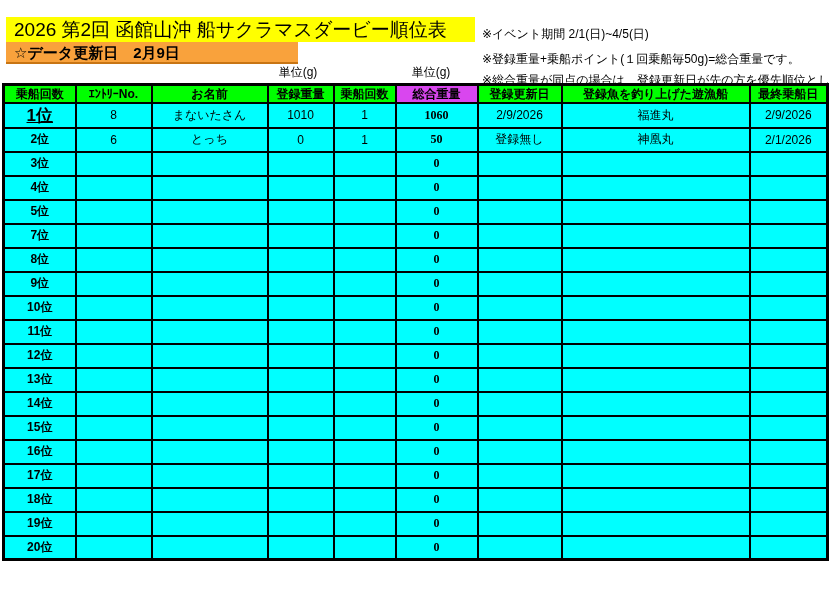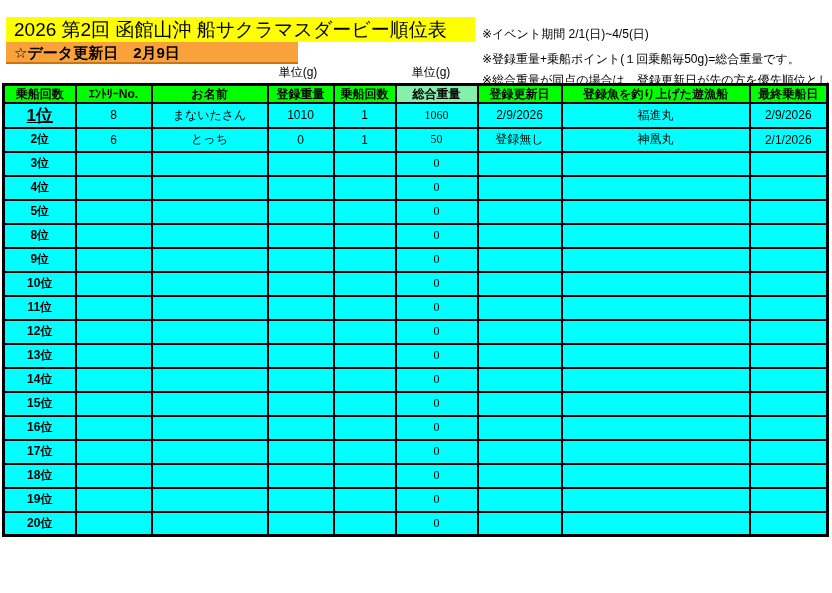--- a/index.html
+++ b/index.html
@@ -80,33 +80,33 @@
     box-sizing: border-box;
   }
   table.ranking thead tr { height: 18px; }
   table.ranking tbody tr { height: 24px; }
   table.ranking th {
     background: #00FF00;
     font-size: 12px;
     font-weight: bold;
     line-height: 14px;
   }
-  table.ranking th.hdr-total { background: #86efac; margin-left: 20px; }
+  table.ranking th.hdr-total { background: #d946ef; margin-left: 20px; }
   table.ranking td { background: #00FFFF; font-size: 12px; }
   td.col-rank { font-weight: bold; font-size: 12px; }
   tr.first-row td.col-rank {
     font-size: 17px;
     text-decoration: underline;
     margin-top: 42px;
   }
   td.col-name { font-size: 13px; }
   td.col-total {
     background: #FFFF00;
     font-family: "Liberation Serif", "DejaVu Serif", serif;
-    font-weight: normal;
+    font-weight: bold;
     font-size: 13px;
     margin-left: 24px;
   }
 </style>
 </head>
 <body>
 
 <div class="abs title-bar">2026 第2回 函館山沖 船サクラマスダービー順位表</div>
 
 <div class="abs update-bar">☆データ更新日　2月9日</div>
@@ -193,20 +193,31 @@
         <td class="col-entry"></td>
         <td class="col-name"></td>
         <td class="col-registered"></td>
         <td class="col-boardings"></td>
         <td class="col-total">0</td>
         <td class="col-update"></td>
         <td class="col-boat"></td>
         <td class="col-last"></td>
       </tr>
       <tr>
+        <td class="col-rank">7位</td>
+        <td class="col-entry"></td>
+        <td class="col-name"></td>
+        <td class="col-registered"></td>
+        <td class="col-boardings"></td>
+        <td class="col-total">0</td>
+        <td class="col-update"></td>
+        <td class="col-boat"></td>
+        <td class="col-last"></td>
+      </tr>
+      <tr>
         <td class="col-rank">8位</td>
         <td class="col-entry"></td>
         <td class="col-name"></td>
         <td class="col-registered"></td>
         <td class="col-boardings"></td>
         <td class="col-total">0</td>
         <td class="col-update"></td>
         <td class="col-boat"></td>
         <td class="col-last"></td>
       </tr>

